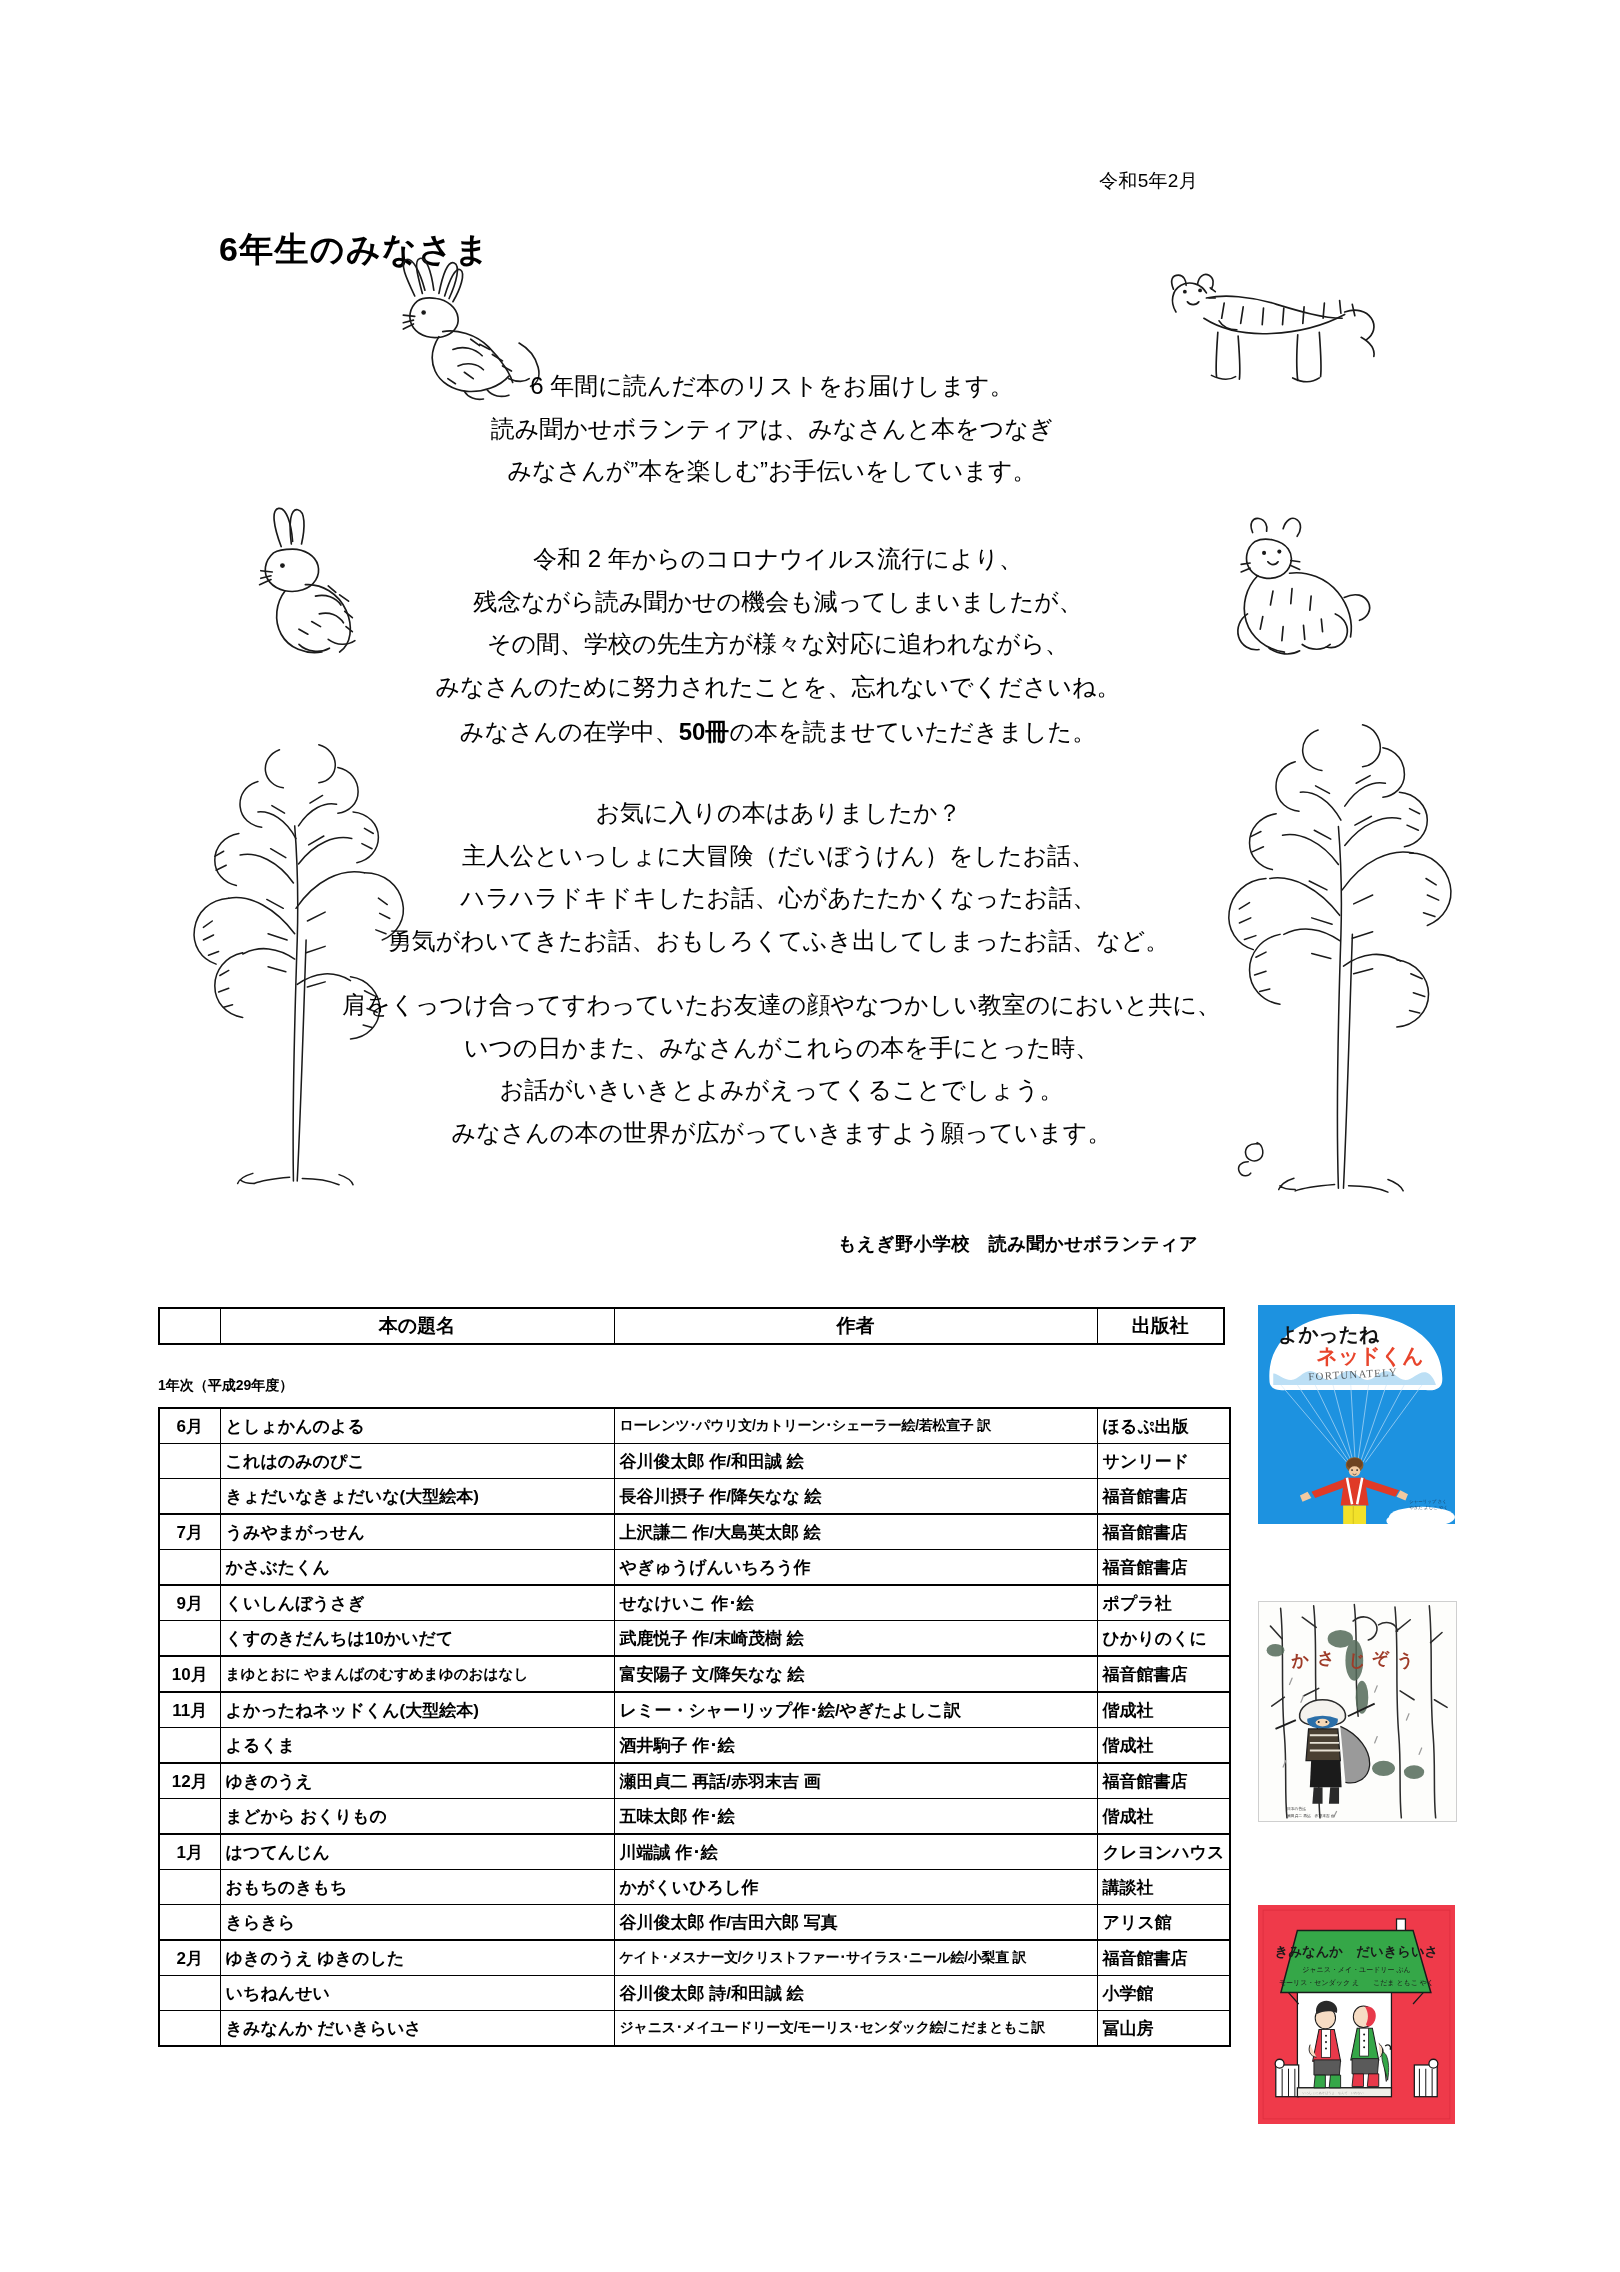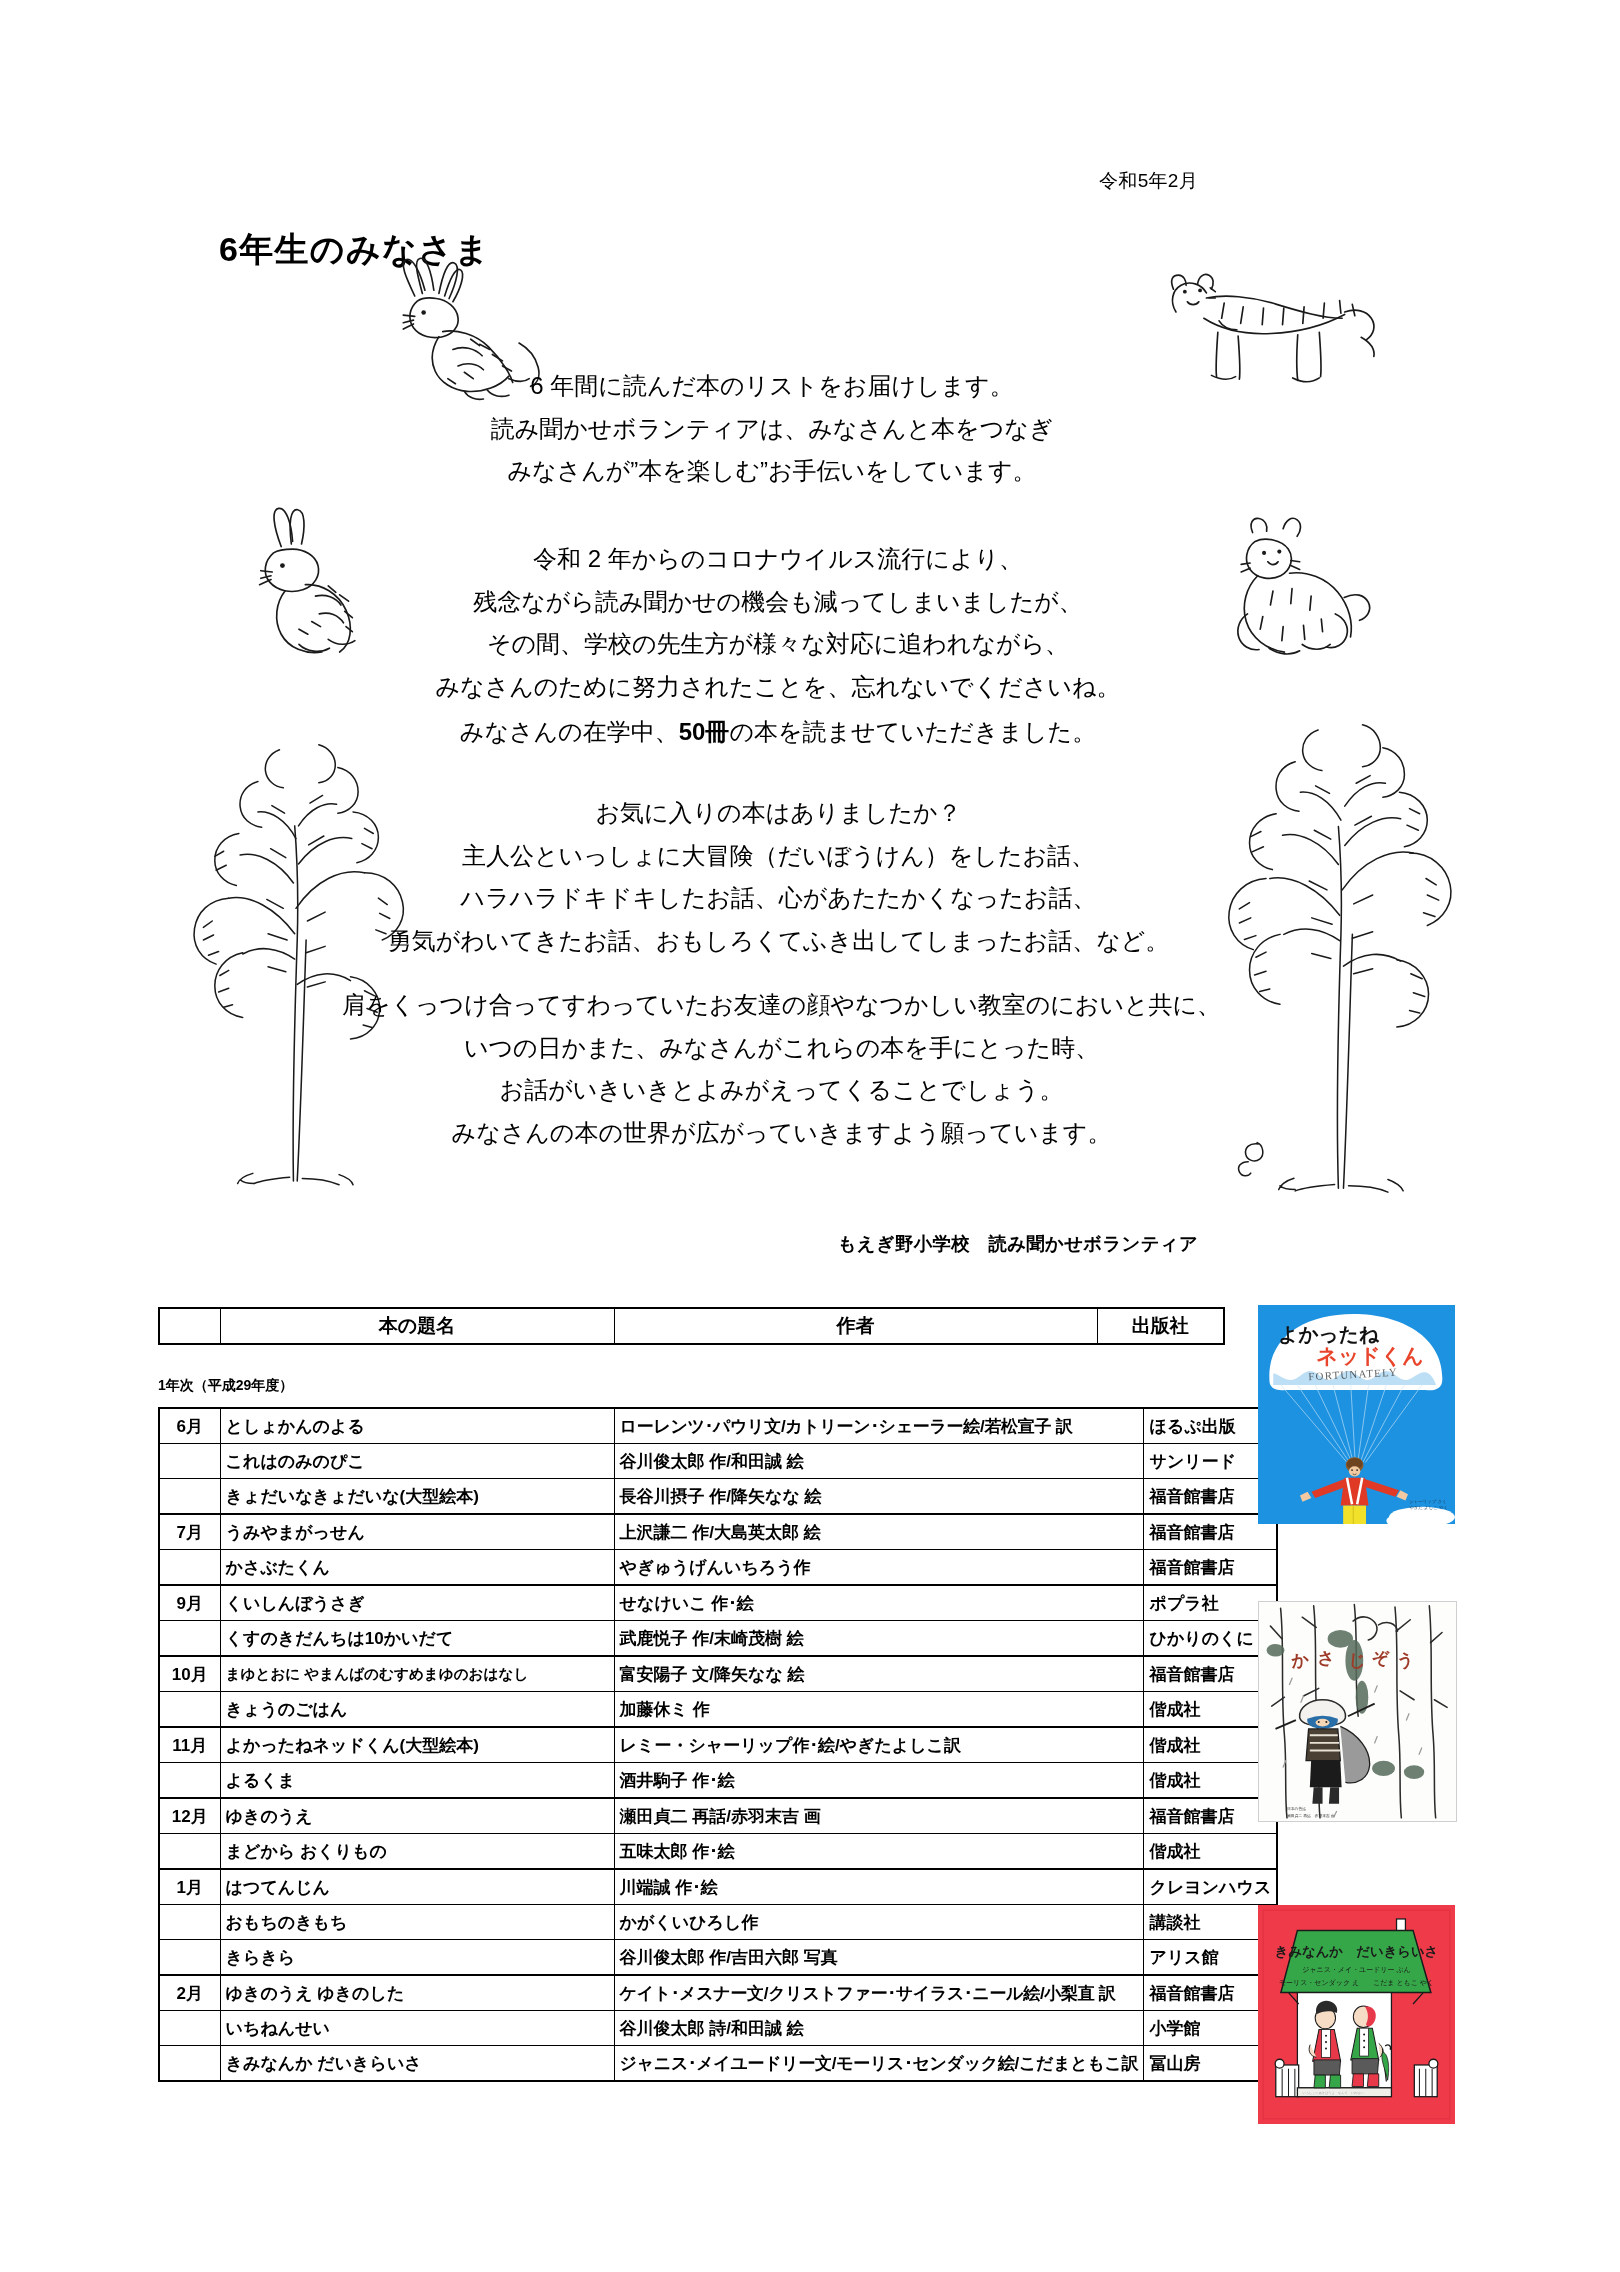--- a/index.html
+++ b/index.html
@@ -69,21 +69,21 @@
   col.c-title { width:394px; }
   col.c-author{ width:483px; }
   col.c-pub   { width:127px; }
   td.month { text-align:center; border-bottom:none; border-top:none; }
   td.month.grp { border-top:2.5px solid #000; }
   td.month.blank { }
   tr.grp-start td { border-top:2.5px solid #000; }
   td.ttl { white-space:nowrap; }
   td.auth { font-size:16px; white-space:nowrap; }
   td.pub { font-size:17px; white-space:nowrap; }
-  td.auth.sm { font-size:17px; letter-spacing:-0.3px; }
+  td.auth.sm { font-size:14px; letter-spacing:-0.3px; }
   .hdr-table { margin-bottom:0; }
   table.books.body-tbl { border-top:2.5px solid #000; border-bottom:2.5px solid #000;
                          border-left:2.5px solid #000; border-right:2.5px solid #000; }
   table.books.hdr-table { border:2.5px solid #000; }
 
   
   .cover { position:absolute; width:197px; height:219px; overflow:hidden; }
   .cover-1 { left:1258px; top:1305px; background:#1d92e0; }
   .cover-2 { left:1258px; top:1601px; background:#ffffff; border:0.6px solid #cfcfcf; }
   .cover-3 { left:1258px; top:1905px; background:#ef3a4a; }
@@ -394,26 +394,20 @@
             <td class="ttl">くすのきだんちは10かいだて</td>
             <td class="auth">武鹿悦子 作/末崎茂樹 絵</td>
             <td class="pub">ひかりのくに</td>
           </tr>
           <tr class="grp-start">
             <td class="month grp">10月</td>
             <td class="ttl sm" style="font-size: 14.6px;">まゆとおに やまんばのむすめまゆのおはなし</td>
             <td class="auth">富安陽子 文/降矢なな 絵</td>
             <td class="pub">福音館書店</td>
           </tr>
-          <tr>
-            <td class="month blank"></td>
-            <td class="ttl">きょうのごはん</td>
-            <td class="auth">加藤休ミ 作</td>
-            <td class="pub">偕成社</td>
-          </tr>
           <tr class="grp-start">
             <td class="month grp">11月</td>
             <td class="ttl">よかったねネッドくん(大型絵本)</td>
             <td class="auth">レミー・シャーリップ作･絵/やぎたよしこ訳</td>
             <td class="pub">偕成社</td>
           </tr>
           <tr>
             <td class="month blank"></td>
             <td class="ttl">よるくま</td>
             <td class="auth">酒井駒子 作･絵</td>

